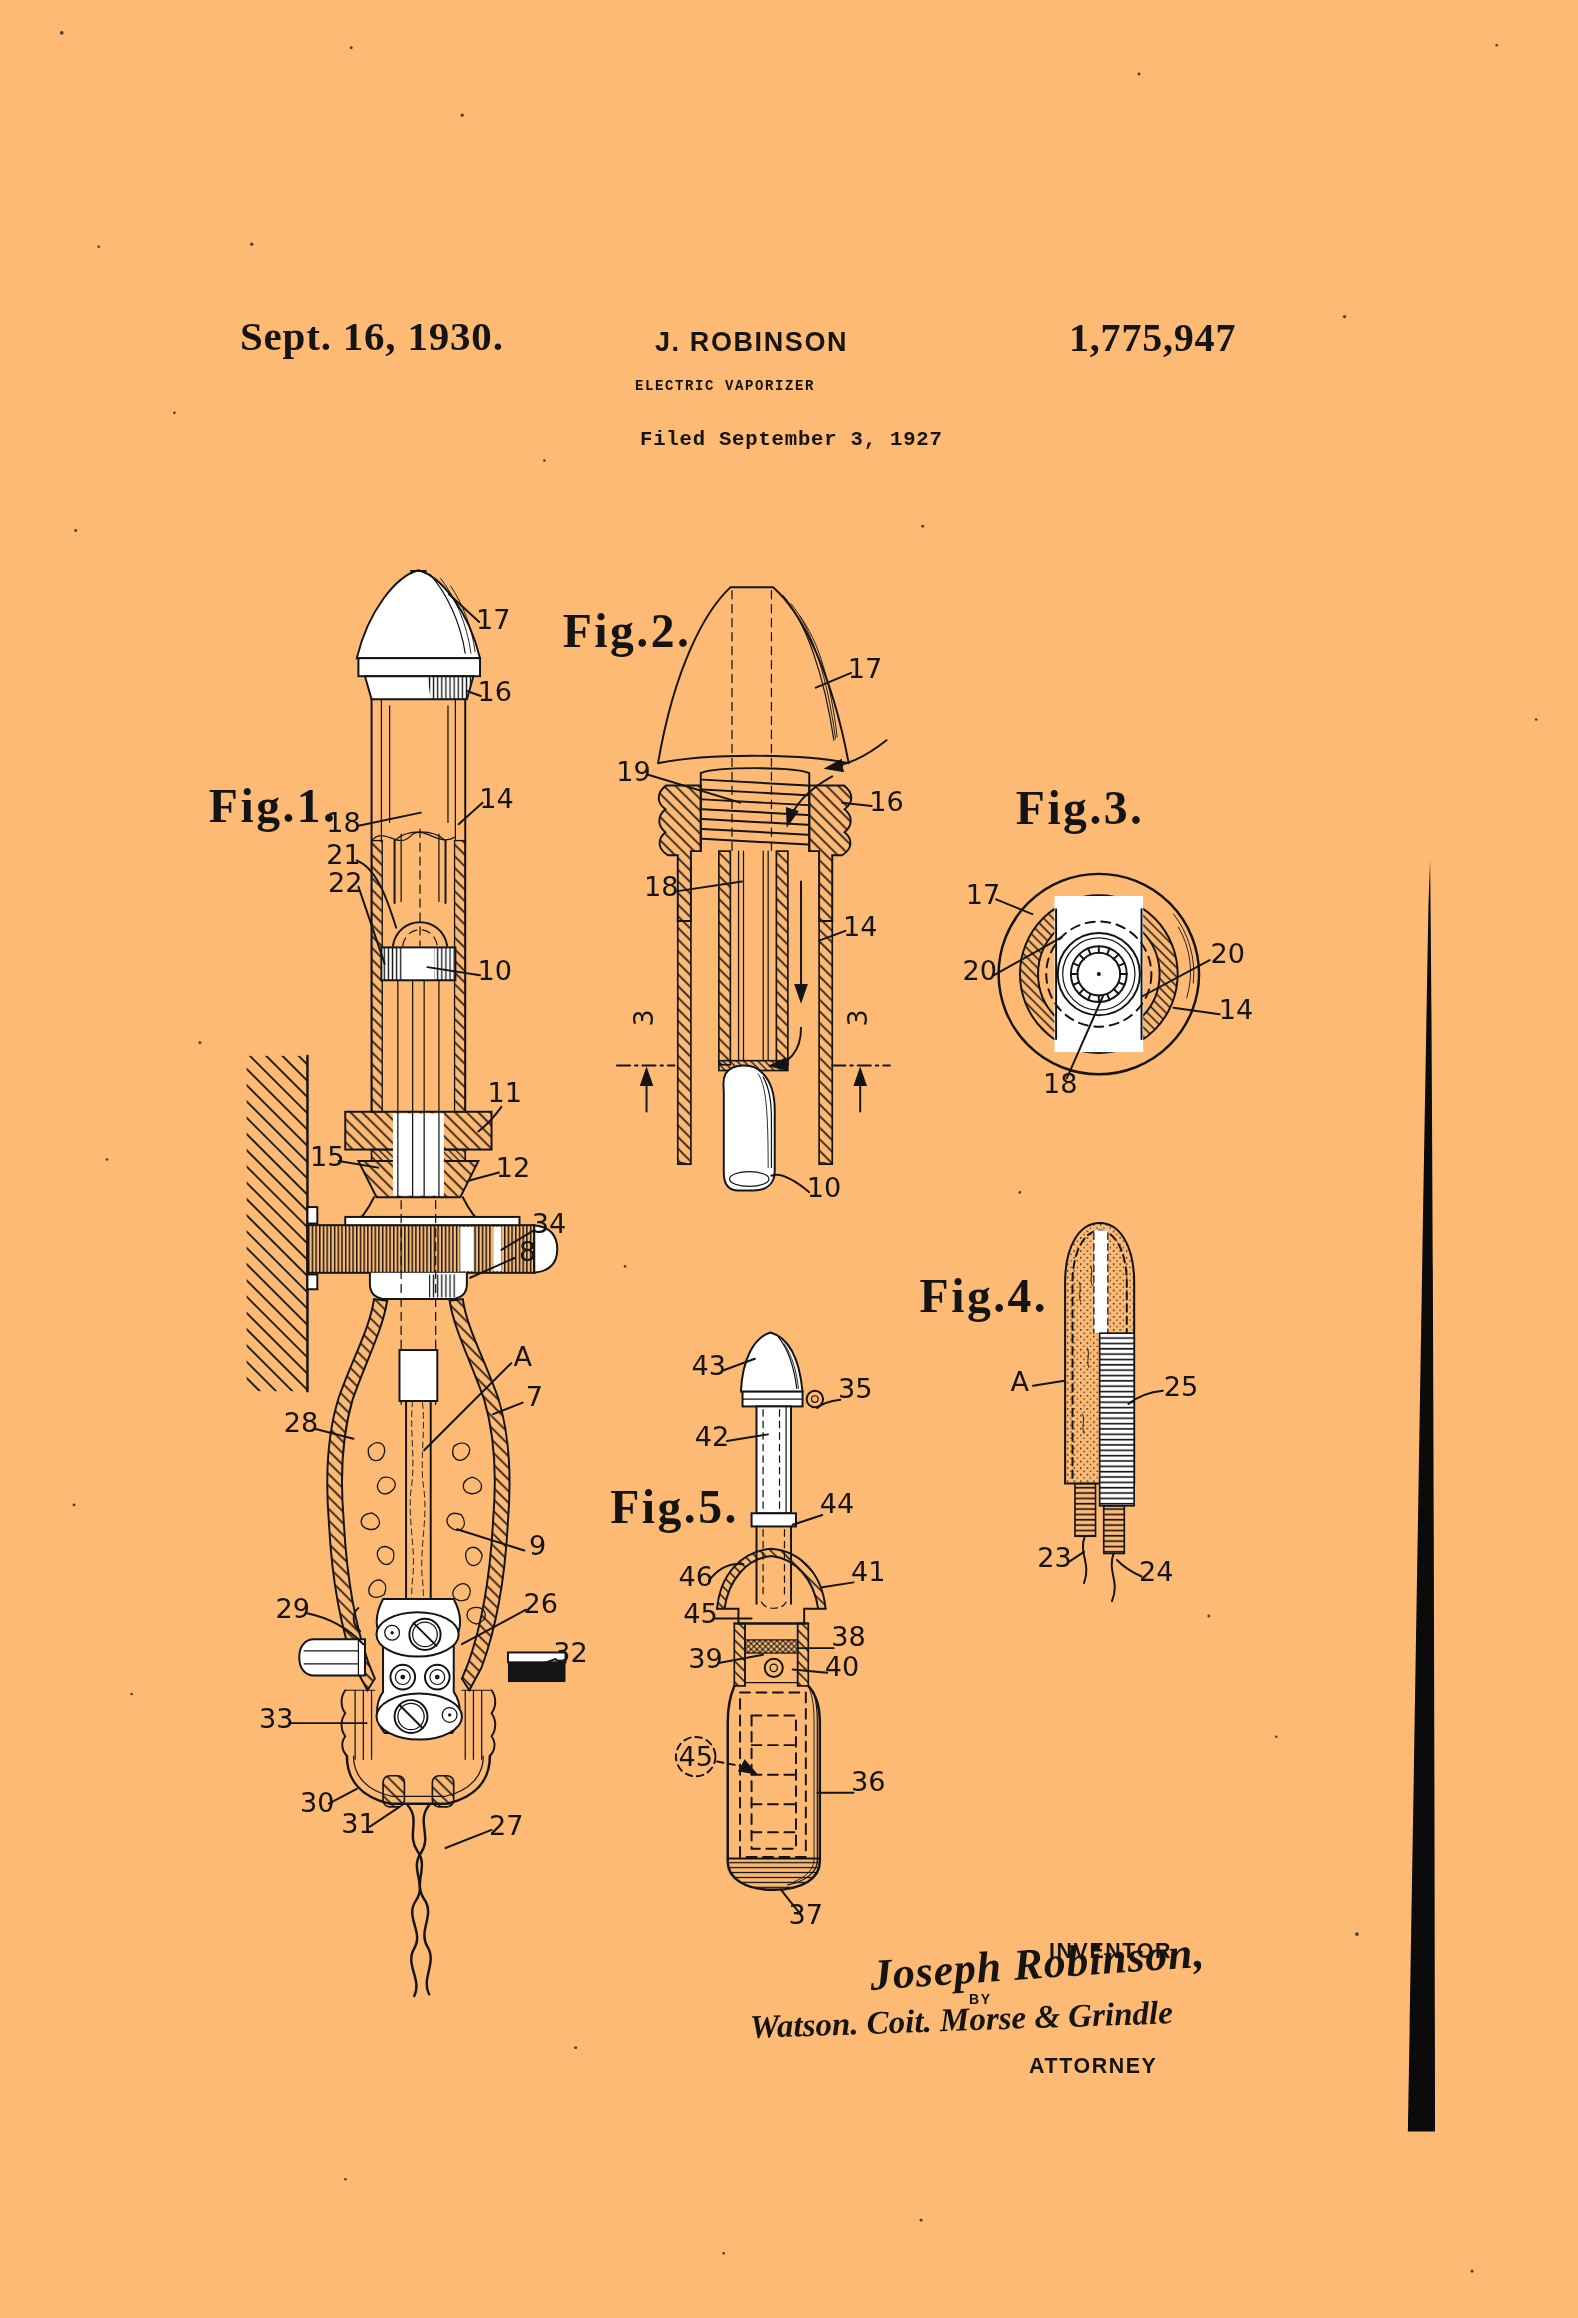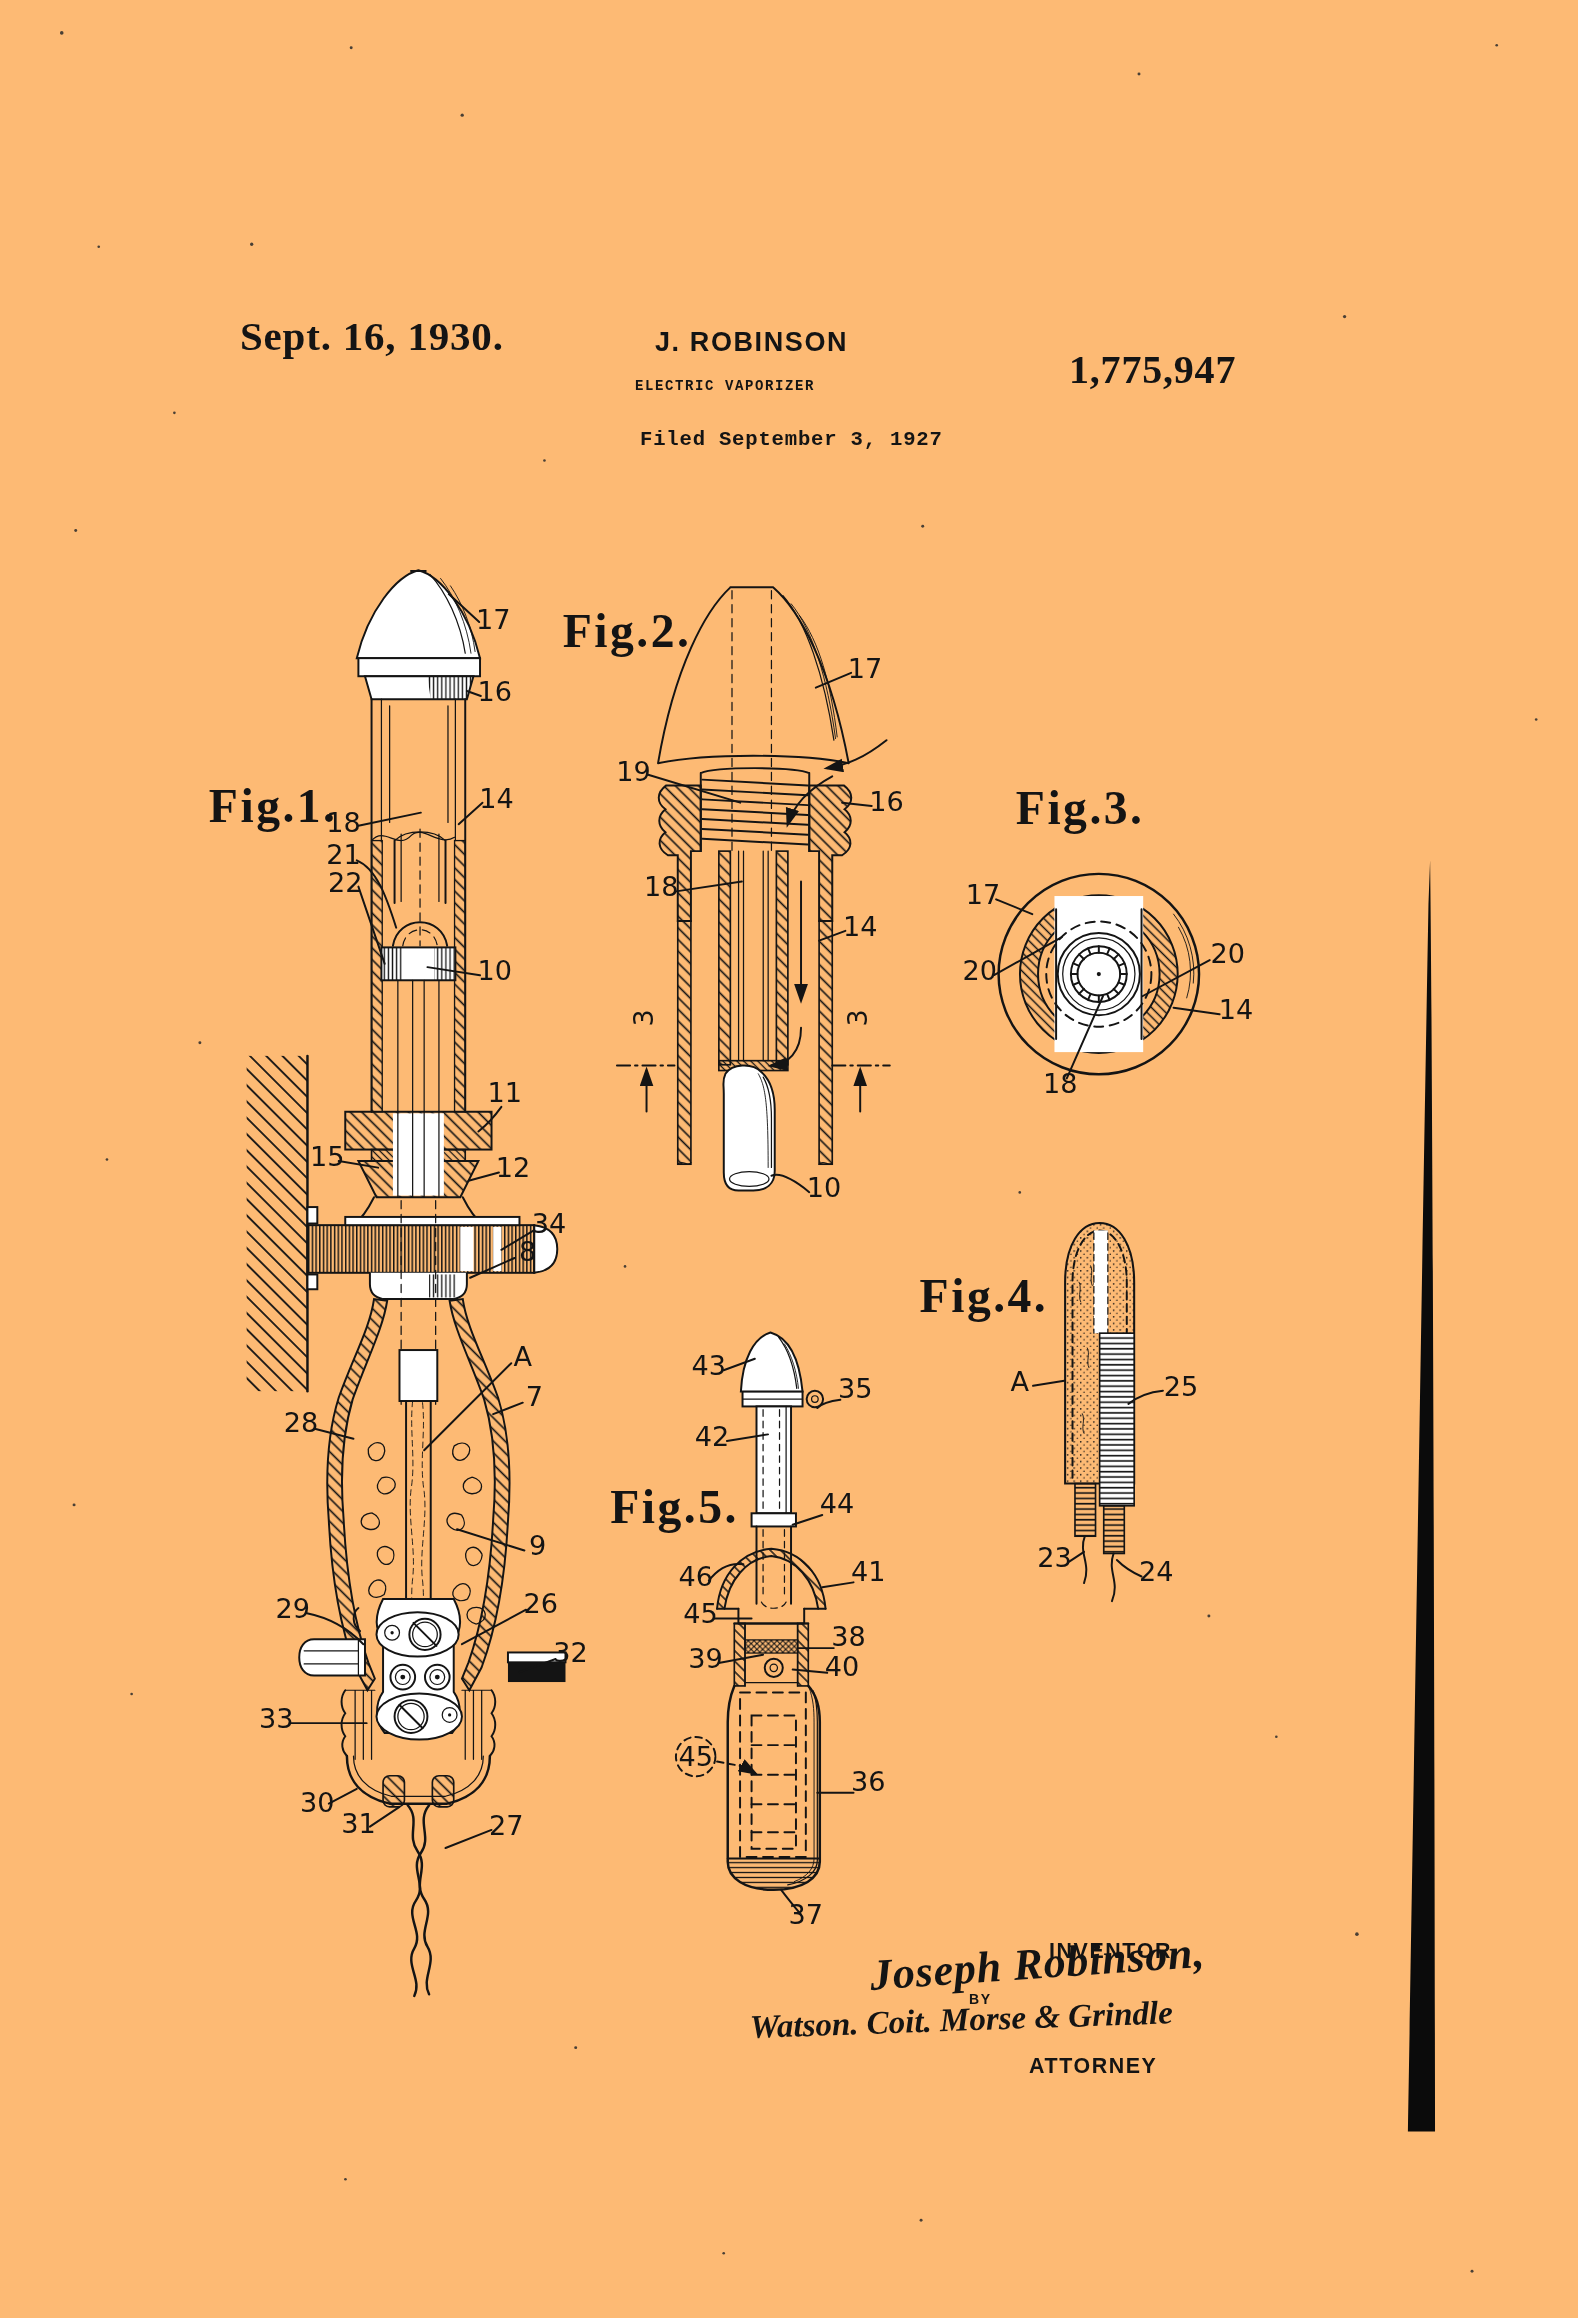--- a/index.html
+++ b/index.html
@@ -30,21 +30,21 @@
   .ref{font-family:"DejaVu Sans",sans-serif;font-size:33px;text-anchor:middle;}
   .figtitle{font-family:"Liberation Serif",serif;font-weight:600;font-size:58px;letter-spacing:3px;}
 </style>
 </head>
 <body>
 
 <div id="page">
 
   <div class="abs hdr-date" style="left:240px;top:312px;">Sept. 16, 1930.</div>
   <div class="abs hdr-name" style="left:655px;top:327px;">J. ROBINSON</div>
-  <div class="abs hdr-num" style="left:1069px;top:314px;margin-top:32px;">1,775,947</div>
+  <div class="abs hdr-num" style="left:1069px;top:314px;">1,775,947</div>
   <div class="abs hdr-title" style="left:635px;top:378px;">ELECTRIC VAPORIZER</div>
   <div class="abs hdr-filed" style="left:640px;top:428px;">Filed September 3, 1927</div>
 
   <svg style="left:222px;top:551px;" width="378" height="1488" viewBox="270 670 460 1810">
     <defs>
       <pattern id="f1h" width="10" height="10" patternUnits="userSpaceOnUse" patternTransform="rotate(-45)">
           <line x1="5" y1="-1" x2="5" y2="11" stroke="#141414" stroke-width="2"></line>
         </pattern>
       <pattern id="f1hd" width="6" height="6" patternUnits="userSpaceOnUse" patternTransform="rotate(-45)">
           <line x1="3" y1="-1" x2="3" y2="7" stroke="#141414" stroke-width="1.6"></line>

